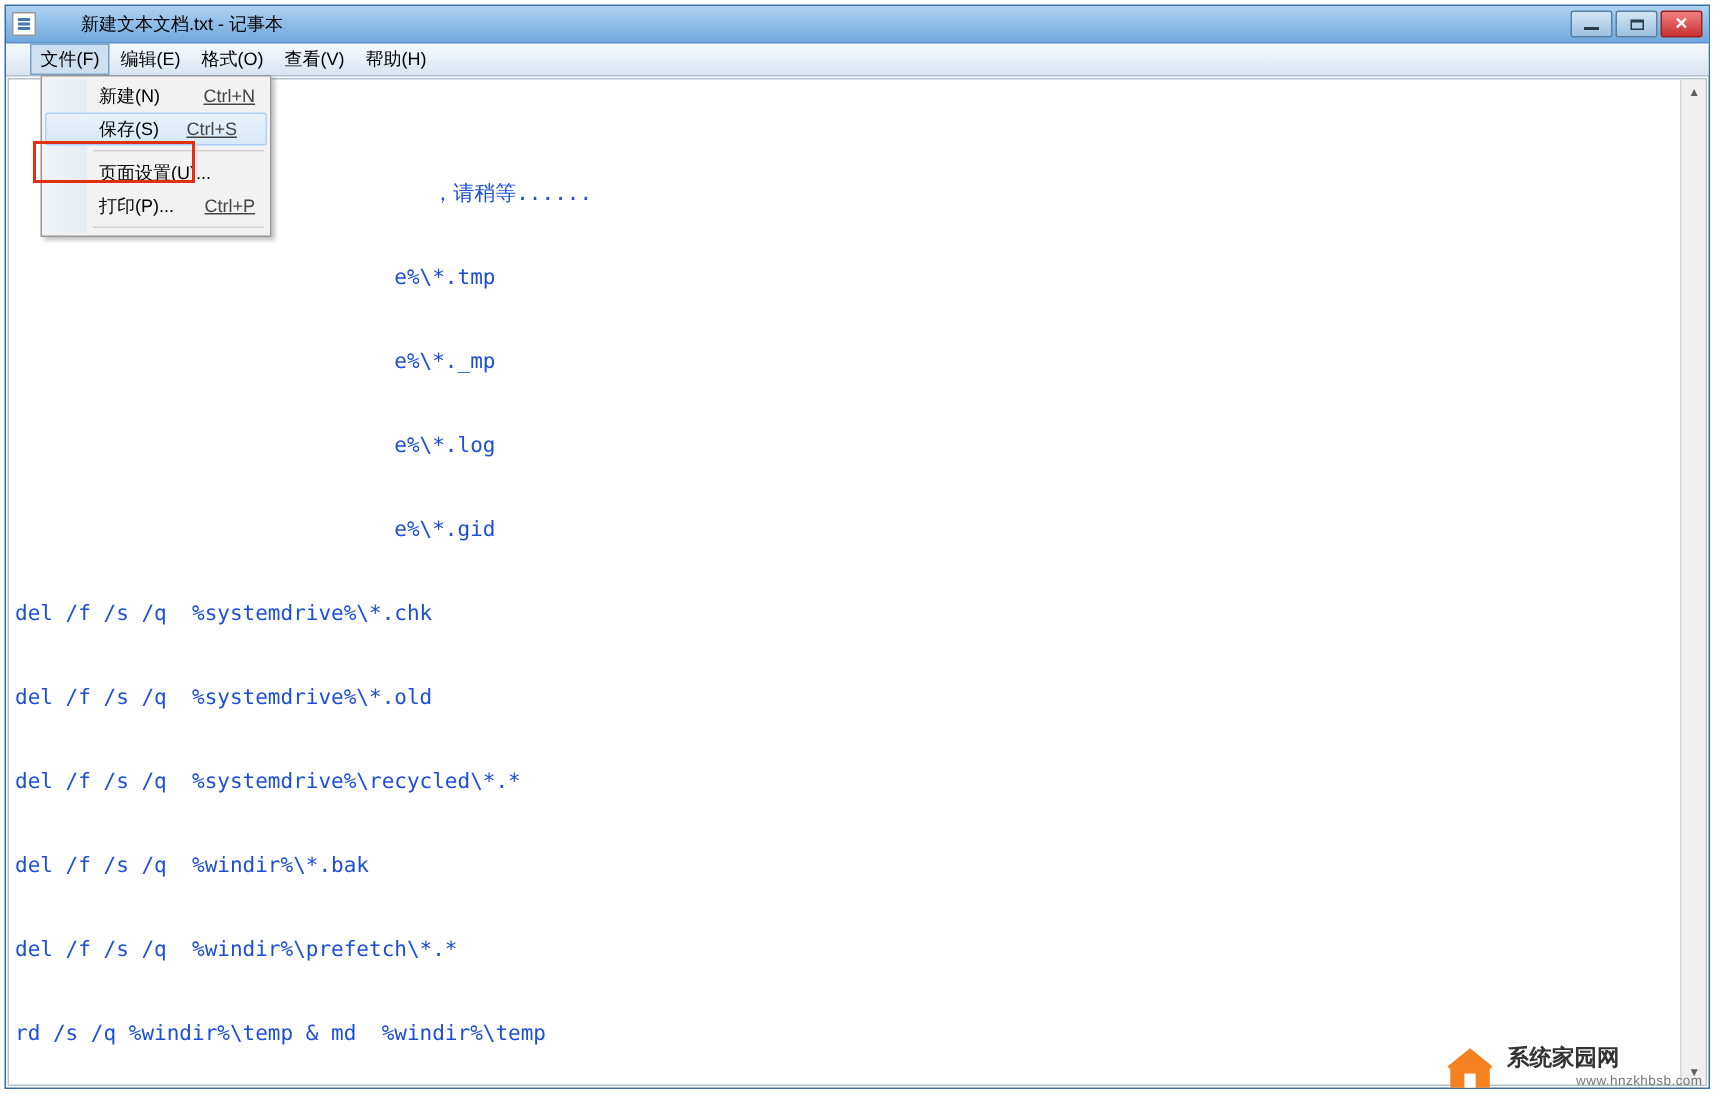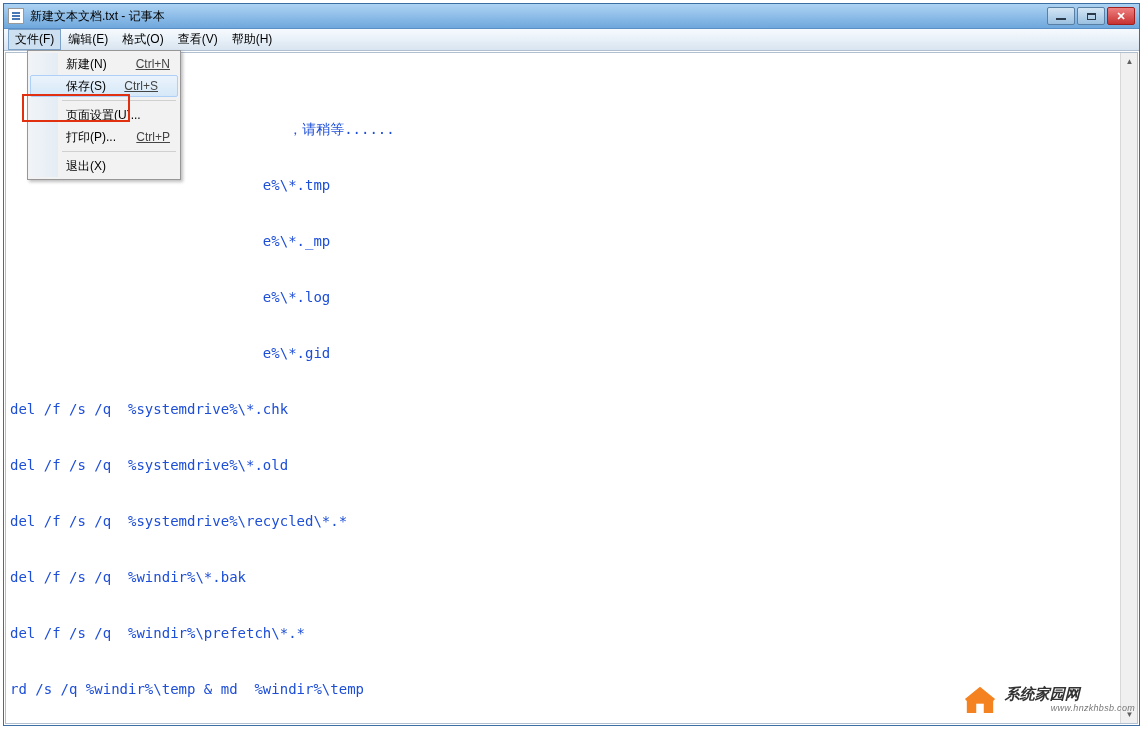--- a/index.html
+++ b/index.html
@@ -39,20 +39,21 @@
       content: '';
       position: absolute;
       top: 3px; left: 3px; right: 3px;
       height: 2px;
       background: #4a7ab5;
       box-shadow: 0 3px 0 #4a7ab5, 0 6px 0 #4a7ab5;
     }
     .title-text {
       font-size: 12px;
       color: #000;
+      margin-left: 24px;
     }
     .window-controls {
       margin-left: auto;
       display: flex;
       gap: 2px;
     }
     .winbtn {
       width: 28px; height: 18px;
       border: 1px solid #5a7fa5;
       border-radius: 2px;
@@ -66,21 +67,21 @@
     .winbtn.close { background: linear-gradient(to bottom, #f08080, #c83232); border-color: #a02020; }
     .min-glyph { width: 10px; height: 0; border-bottom: 2px solid #2a3a4a; margin-top: 5px; }
     .max-glyph { width: 9px; height: 7px; border: 1px solid #2a3a4a; border-top: 2px solid #2a3a4a; }
     .close-glyph { color: #fff; font-weight: bold; font-size: 11px; line-height: 1; }
     .menubar {
       height: 22px;
       background: linear-gradient(to bottom, #f6fafd, #e8f0f8, #d8e4f0);
       border-bottom: 1px solid #b0c0d0;
       display: flex;
       align-items: center;
-      padding: 0 4px;
+      padding: 0 16px;
       font-size: 12px;
     }
     .menubar .menu-item {
       padding: 2px 7px;
       cursor: pointer;
     }
     .menubar .menu-item.active {
       background: #cde0f2;
       border: 1px solid #7da2c8;
       padding: 1px 6px;
@@ -168,26 +169,25 @@
     }
     .sb-arrow {
       width: 17px; height: 17px;
       display: flex; align-items: center; justify-content: center;
       font-size: 8px; color: #606060;
     }
     .sb-arrow.up { position: absolute; top: 0; }
     .sb-arrow.down { position: absolute; bottom: 0; }
     .watermark {
       position: absolute;
-      right: 8px; bottom: 14px;
+      right: 8px; bottom: 2px;
       display: flex;
       align-items: center;
       gap: 6px;
       z-index: 50;
-      font-style: italic;
     }
     .wm-icon {
       width: 38px; height: 32px;
       position: relative;
     }
     .wm-icon svg { width: 100%; height: 100%; }
     .wm-txt {
       display: flex;
       flex-direction: column;
       font-size: 11px;
@@ -282,24 +282,20 @@
   <div class="dd-sep"></div>
   <div class="dd-item">
     <span>页面设置(U)...</span>
     <span class="shortcut"></span>
   </div>
   <div class="dd-item">
     <span>打印(P)...</span>
     <span class="shortcut">Ctrl+P</span>
   </div>
   <div class="dd-sep"></div>
-  <div class="dd-item">
-    <span>退出(X)</span>
-    <span class="shortcut"></span>
-  </div>
 </div>
 
 <div class="red-box"></div>
 
 <div class="watermark">
   <div class="wm-icon">
     <svg viewBox="0 0 40 34">
       <path d="M6 18 L20 6 L34 18 L34 32 L6 32 Z" fill="#f58220"></path>
       <rect x="16" y="22" width="8" height="10" fill="#fff"></rect>
       <polygon points="20,4 36,17 34,19 20,8 6,19 4,17" fill="#f58220"></polygon>

